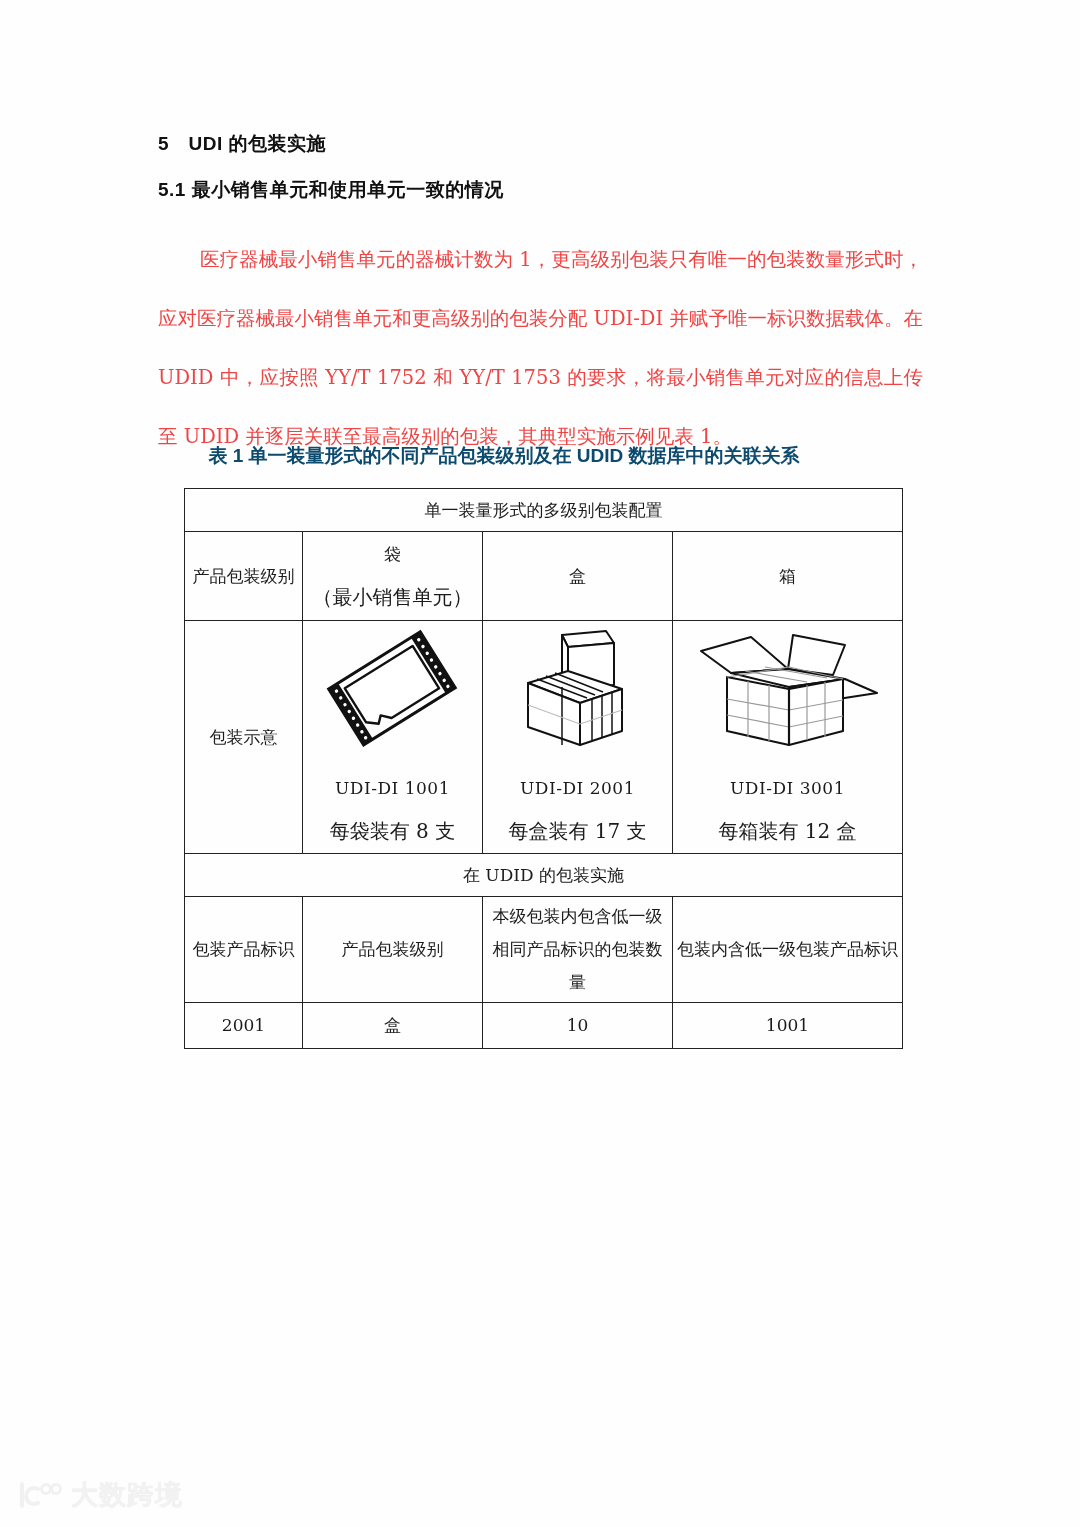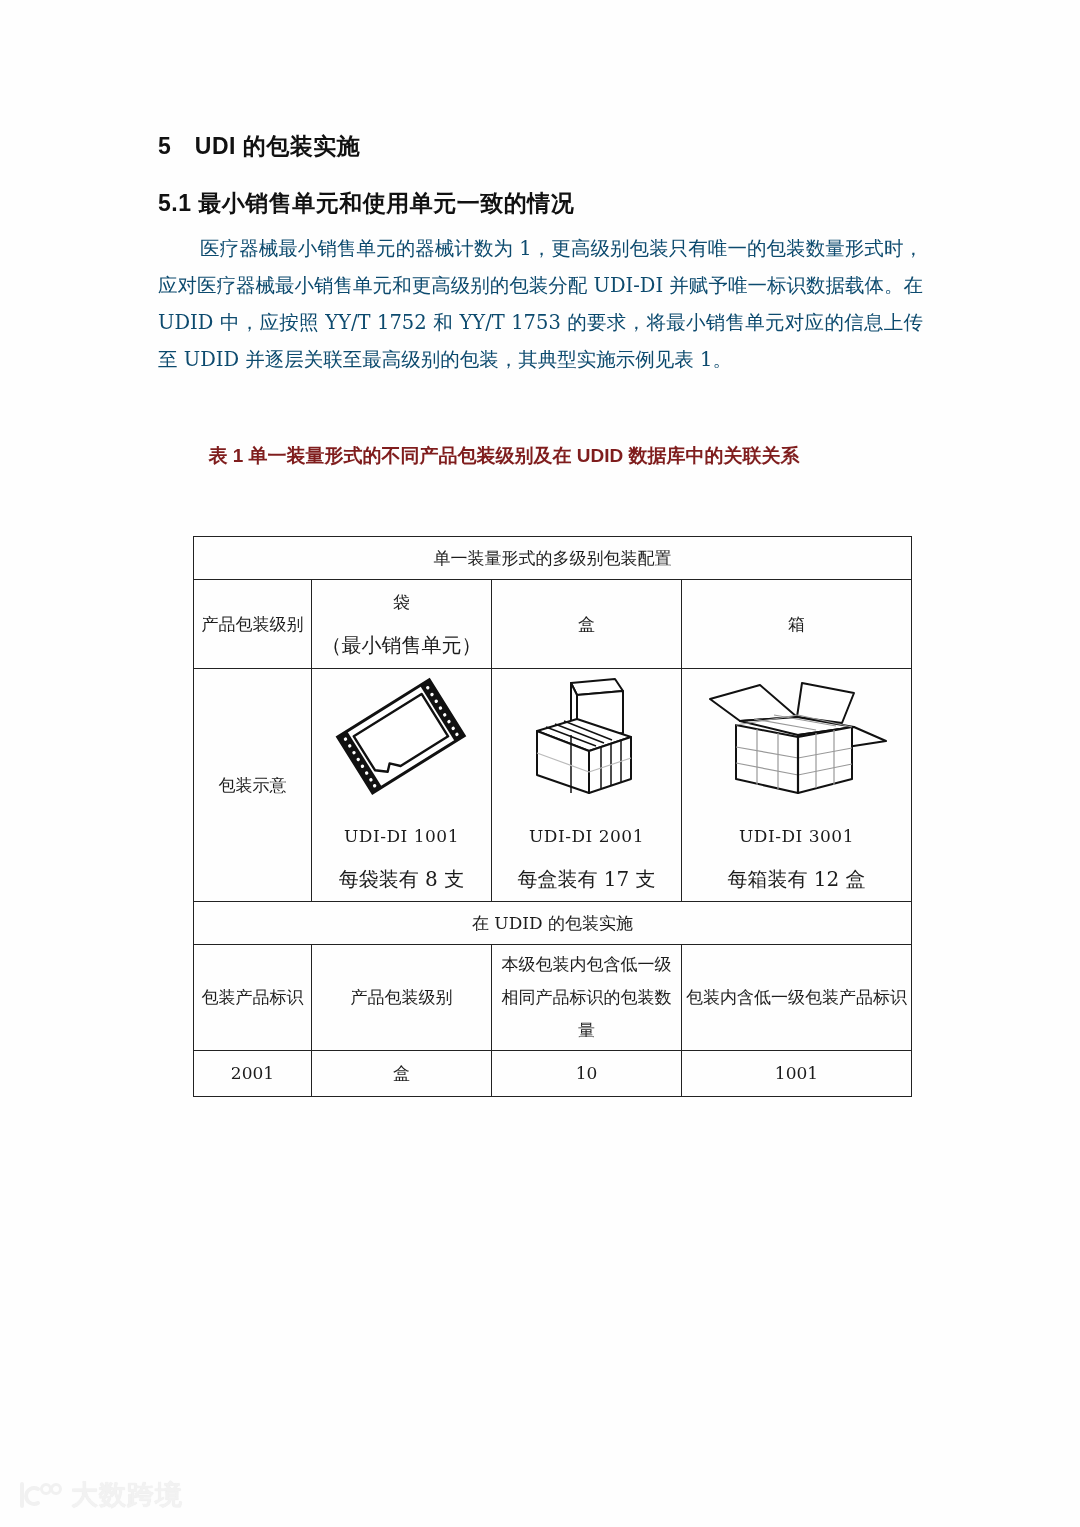--- a/index.html
+++ b/index.html
@@ -21,64 +21,63 @@
     inset: 0;
     background: #fefefe;
   }
 
   
   .h-section {
     position: absolute;
     left: 158px;
     font-family: "Liberation Sans", sans-serif;
     font-weight: bold;
-    font-size: 23px;
+    font-size: 19px;
     letter-spacing: .5px;
     color: #111;
     white-space: nowrap;
   }
   #h1 { top: 131px; }
-  #h2 { top: 188px; }
+  #h2 { top: 177px; }
 
   
   .para {
     position: absolute;
     left: 158px;
     width: 765px;
     font-family: "DejaVu Serif", serif;
     font-size: 19.5px;
-    line-height: 37px;
+    line-height: 59px;
     text-align: justify;
     text-justify: inter-character;
     text-indent: 42px;
-    color: #0c4a6e;
+    color: #ef4444;
   }
   #p1 { top: 230px; }
   #p2 { top: 1125px; }
 
   
   .table-caption {
     position: absolute;
     top: 443px;
     left: 0;
     width: 1008px;
     text-align: center;
     font-family: "Liberation Sans", sans-serif;
     font-weight: bold;
     font-size: 19px;
-    color: #7f1d1d;
+    color: #0c4a6e;
   }
 
   
   .tbl-wrap {
     position: absolute;
     top: 488px;
-    left: 193px;
+    left: 184px;
     width: 718px;
-    margin-top: 48px;
   }
   table.udid {
     border-collapse: collapse;
     width: 718px;
     table-layout: fixed;
     font-family: "DejaVu Serif", serif;
     color: #1c1c1c;
   }
   table.udid td {
     border: 1.5px solid #222;

